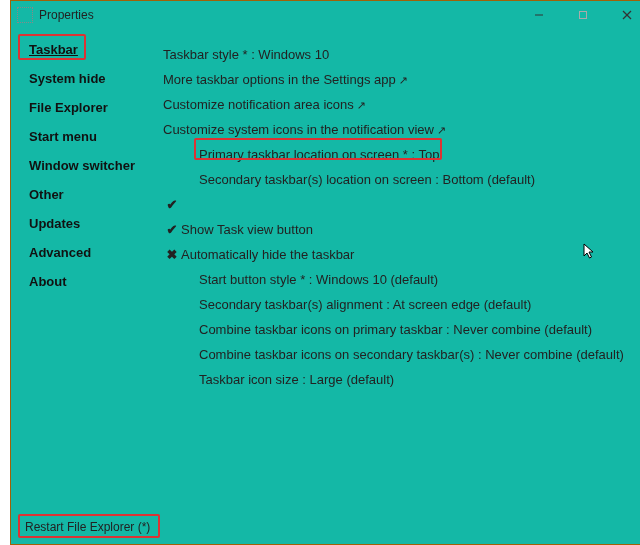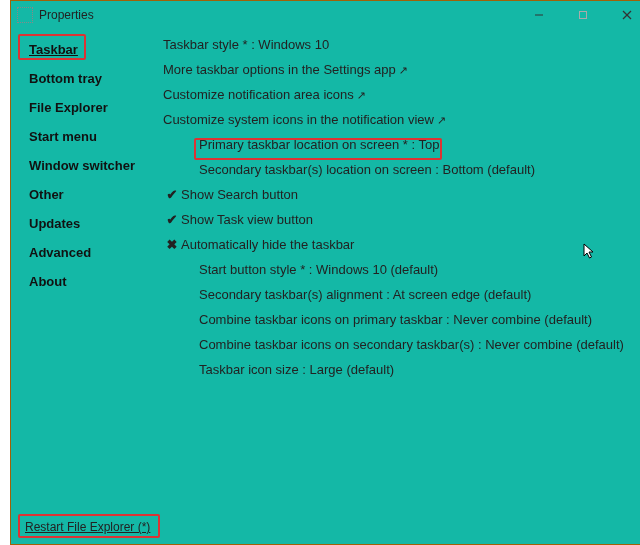--- a/index.html
+++ b/index.html
@@ -76,21 +76,21 @@
     text-decoration: underline;
   }
   .nav-row { line-height: 1; }
   .content {
     flex: 1;
     padding: 8px 10px 0 12px;
     box-sizing: border-box;
   }
   .row {
     display: flex;
-    align-items: flex-start;
+    align-items: flex-end;
     min-height: 25px;
     font-size: 13px;
     color: #222;
   }
   .row .glyph {
     width: 18px;
     text-align: center;
     font-size: 13px;
     font-weight: bold;
   }
@@ -122,21 +122,20 @@
     left: 7px; bottom: 6px;
     width: 142px; height: 24px;
     pointer-events: none;
   }
   .footer-link {
     position: absolute;
     left: 14px;
     bottom: 10px;
     font-size: 12px;
     color: #222;
-    text-decoration: underline;
     cursor: pointer;
     text-align: right;
   }
   .cursor {
     position: absolute;
     left: 572px;
     top: 242px;
     pointer-events: none;
   }
 </style>
@@ -164,21 +163,21 @@
             <line x1="1" y1="1" x2="9" y2="9" stroke="#333" stroke-width="1.2"></line>
             <line x1="9" y1="1" x2="1" y2="9" stroke="#333" stroke-width="1.2"></line>
           </svg>
       </div>
     </div>
   </div>
 
   <div class="body">
     <div class="sidebar" id="sidebar">
         <div class="nav-row"><span class="nav-item selected">Taskbar</span></div>
-        <div class="nav-row"><span class="nav-item">Bottom tray</span></div>
+        <div class="nav-row"><span class="nav-item">System hide</span></div>
         <div class="nav-row"><span class="nav-item">File Explorer</span></div>
         <div class="nav-row"><span class="nav-item">Start menu</span></div>
         <div class="nav-row"><span class="nav-item">Window switcher</span></div>
         <div class="nav-row"><span class="nav-item">Other</span></div>
         <div class="nav-row"><span class="nav-item">Updates</span></div>
         <div class="nav-row"><span class="nav-item">Advanced</span></div>
         <div class="nav-row"><span class="nav-item">About</span></div>
       </div>
     <div class="content" id="content">
         <div class="row">
@@ -196,21 +195,20 @@
         <div class="row">
           <span class="indent-lg"></span>
           <span class="txt">Primary taskbar location on screen * : Top</span>
         </div>
         <div class="row">
           <span class="indent-lg"></span>
           <span class="txt">Secondary taskbar(s) location on screen : Bottom (default)</span>
         </div>
         <div class="row">
           <span class="glyph">✔</span>
-          <span class="txt">Show Search button</span>
         </div>
         <div class="row">
           <span class="glyph">✔</span>
           <span class="txt">Show Task view button</span>
         </div>
         <div class="row">
           <span class="glyph">✖</span>
           <span class="txt">Automatically hide the taskbar</span>
         </div>
         <div class="row">

